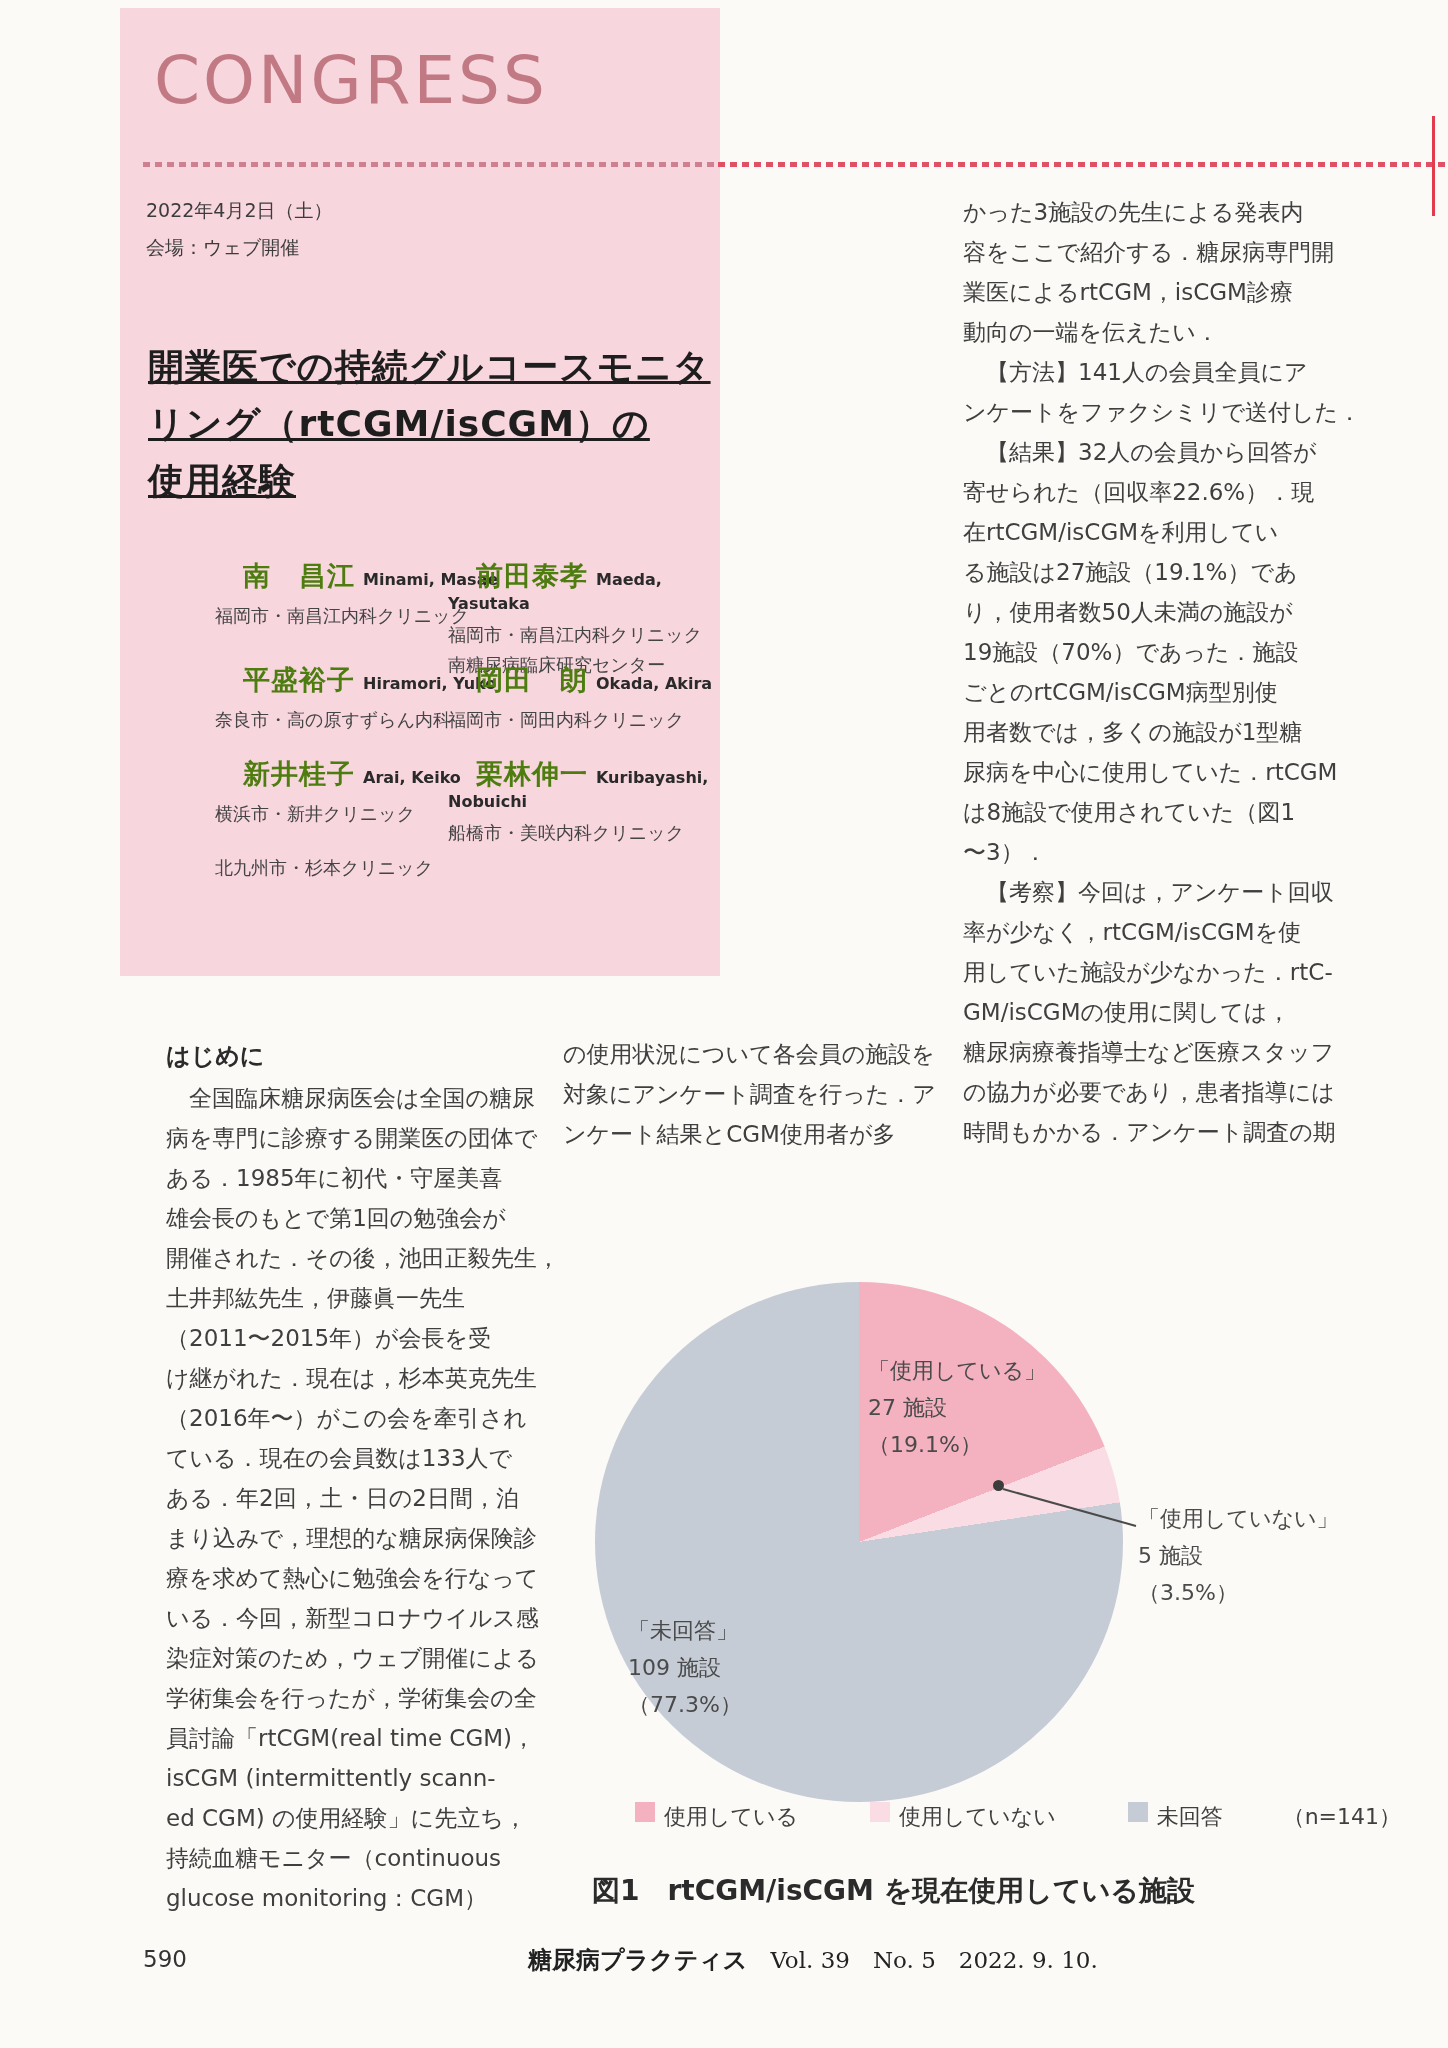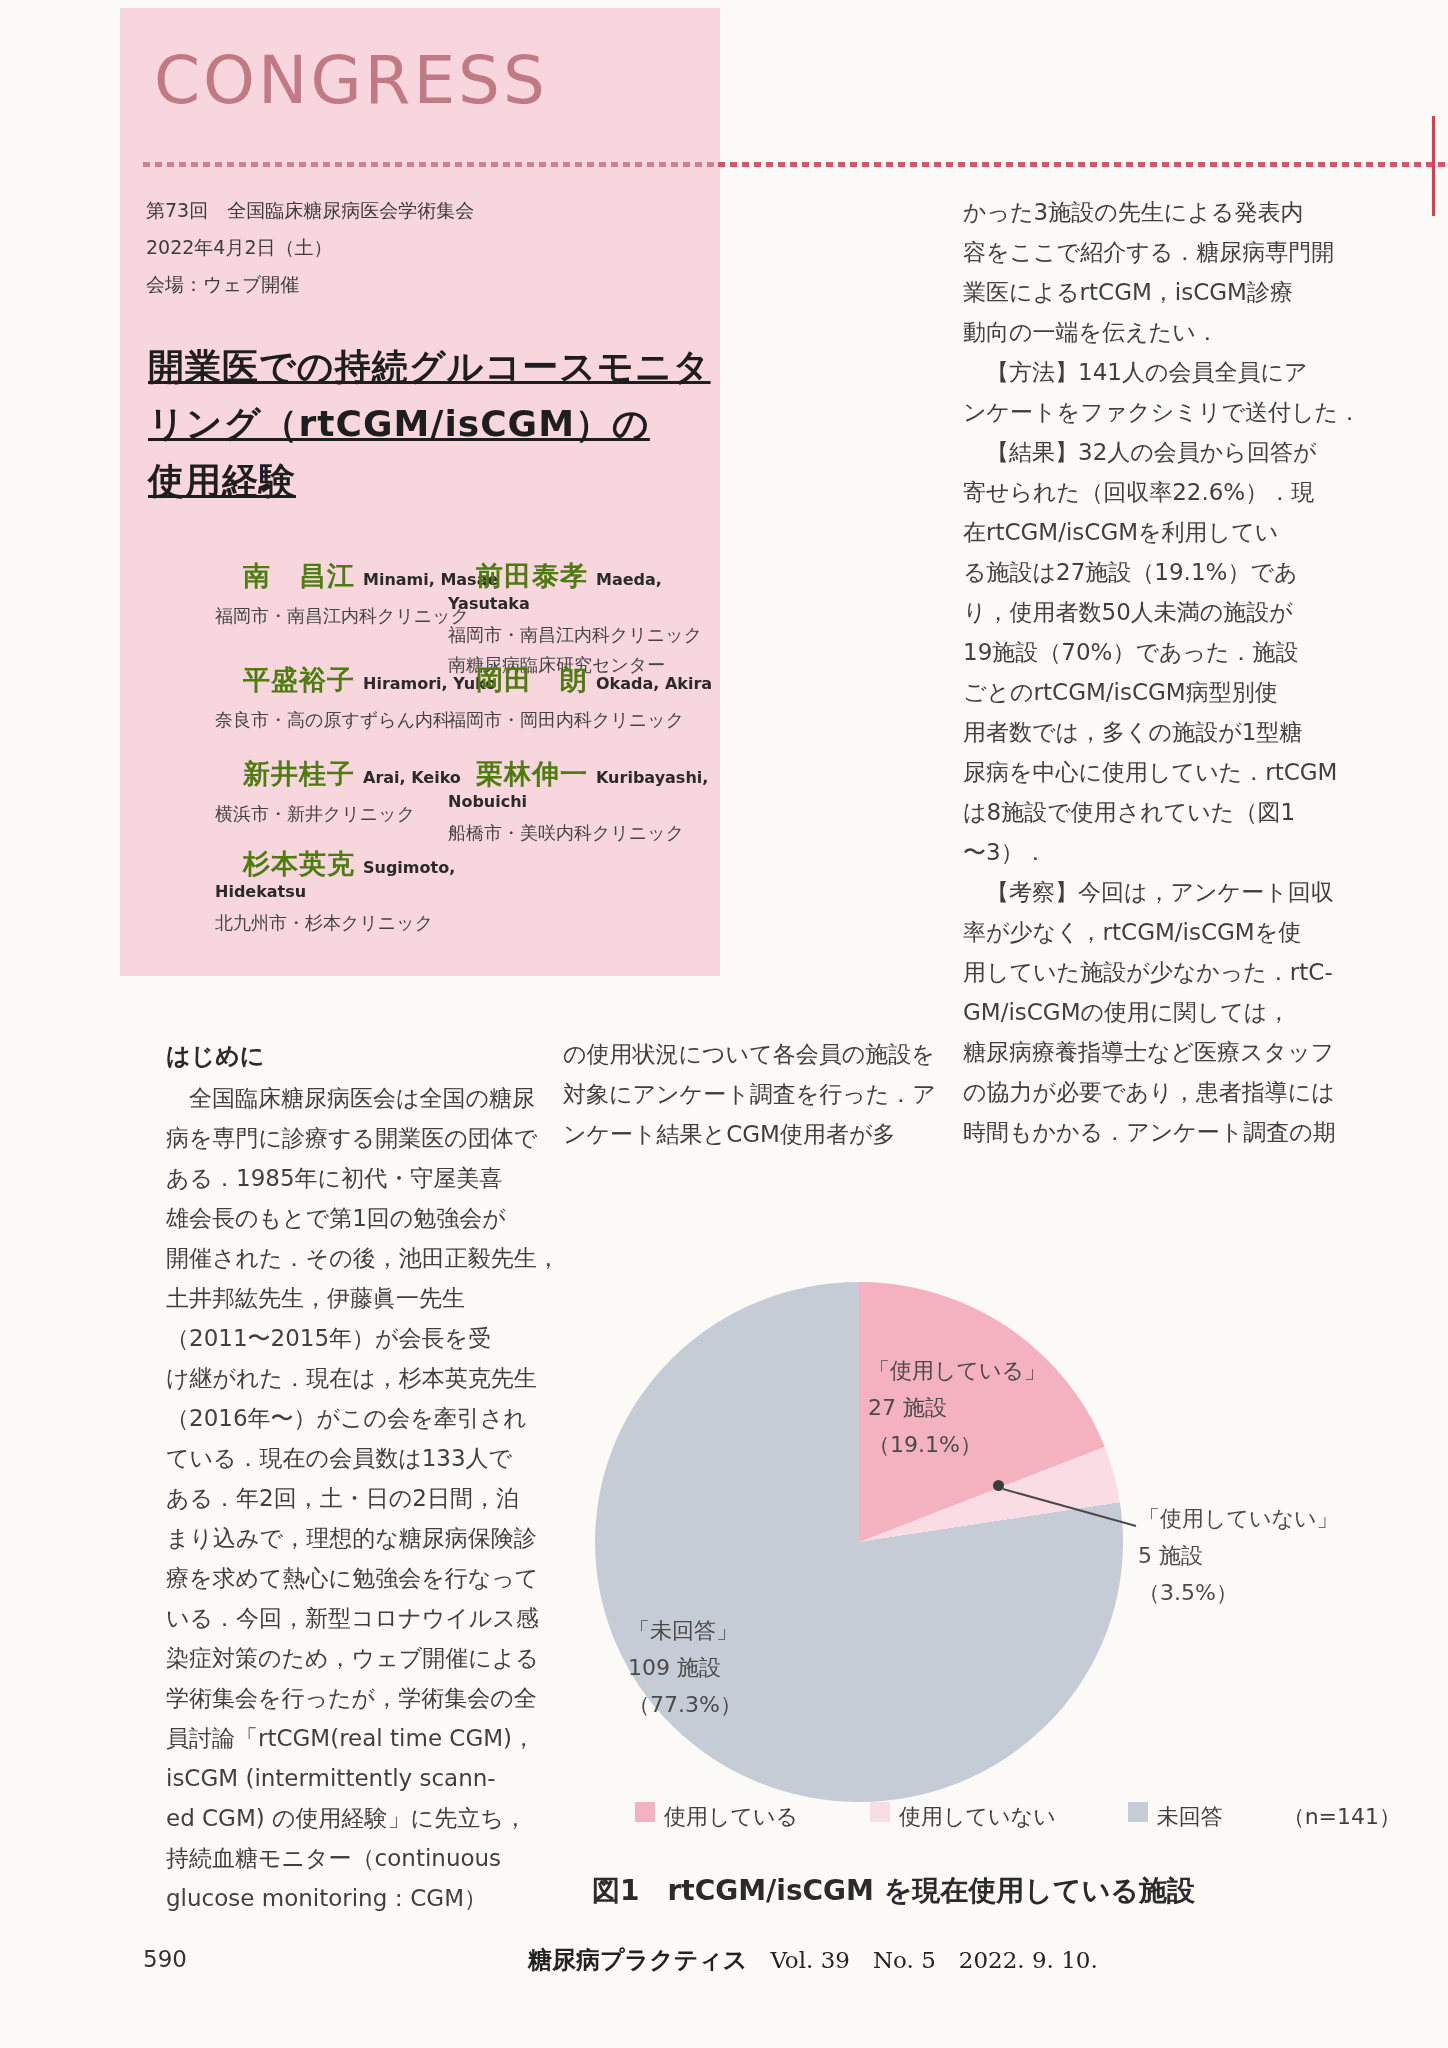--- a/index.html
+++ b/index.html
@@ -49,21 +49,20 @@
 <div id="page">
 
   <div class="pinkbox">
     <div class="congress">CONGRESS</div>
   </div>
   <div class="rule rule-in"></div>
   <div class="rule rule-out"></div>
   <div class="red-edge"></div>
 
   <div class="meeting">
-      <div class="tline">第73回　全国臨床糖尿病医会学術集会</div>
       <div class="tline">2022年4月2日（土）</div>
       <div class="tline">会場：ウェブ開催</div>
     </div>
 
   <div class="arttitle">
     <div>開業医での持続グルコースモニタ</div>
     <div>リング（rtCGM/isCGM）の</div>
     <div>使用経験</div>
   </div>
 
@@ -73,21 +72,20 @@
   </div>
   <div class="author" style="left:215px;top:662px">
     <div><span class="aname">平盛裕子</span><span class="aromaji">Hiramori, Yuko</span></div>
     <div class="aaffil">奈良市・高の原すずらん内科</div>
   </div>
   <div class="author" style="left:215px;top:756px">
     <div><span class="aname">新井桂子</span><span class="aromaji">Arai, Keiko</span></div>
     <div class="aaffil">横浜市・新井クリニック</div>
   </div>
   <div class="author" style="left:215px;top:846px">
-    <div><span class="aname">杉本英克</span><span class="aromaji">Sugimoto, Hidekatsu</span></div>
     <div class="aaffil">北九州市・杉本クリニック</div>
   </div>
 
   <div class="author" style="left:448px;top:558px">
     <div><span class="aname">前田泰孝</span><span class="aromaji">Maeda, Yasutaka</span></div>
     <div class="aaffil">
       <div>福岡市・南昌江内科クリニック</div>
       <div>南糖尿病臨床研究センター</div>
     </div>
   </div>

